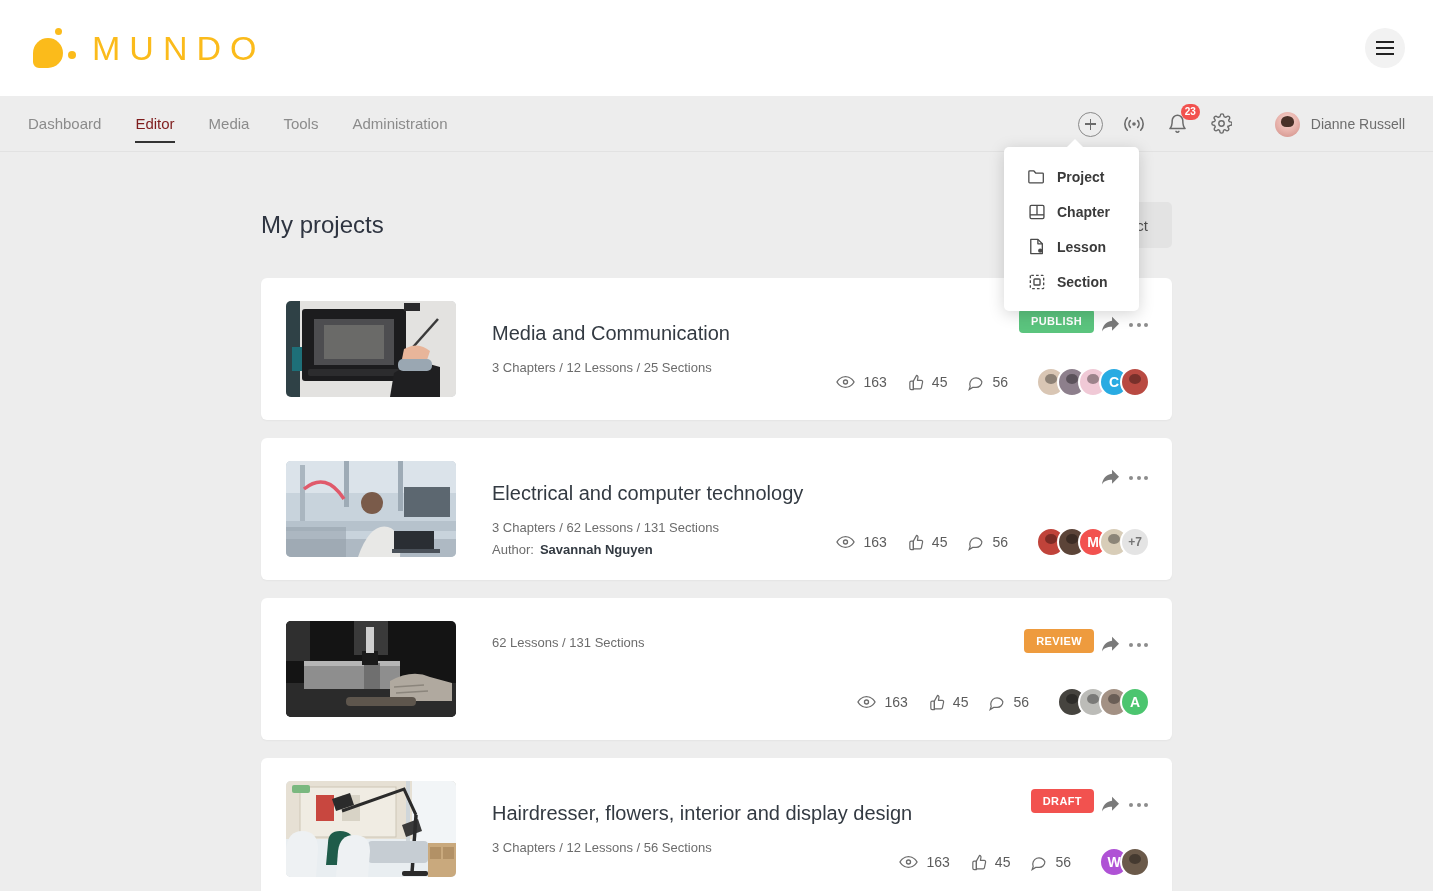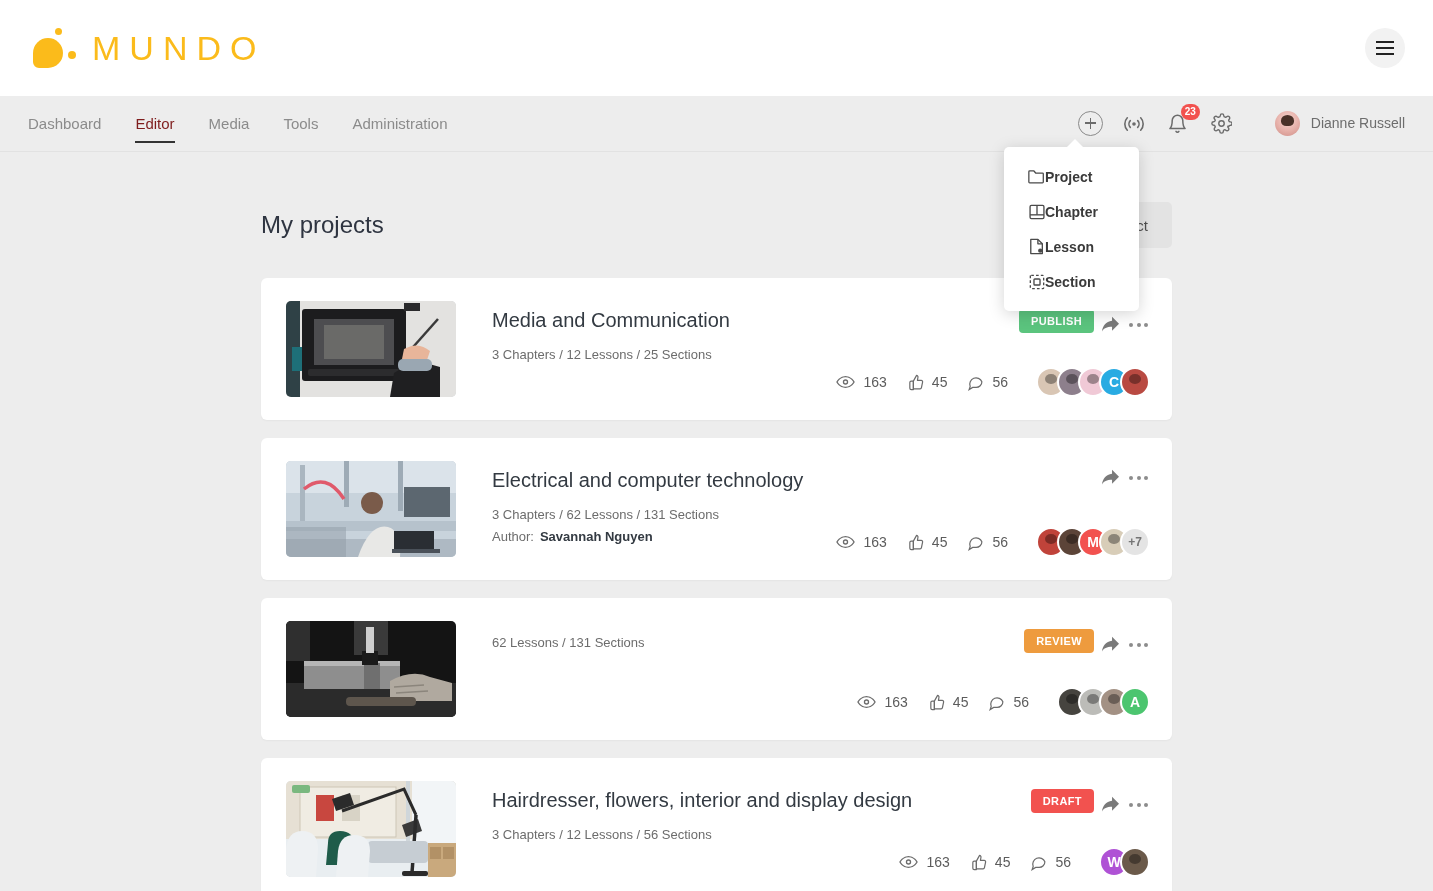--- a/index.html
+++ b/index.html
@@ -55,21 +55,21 @@
   .nav-left { display: flex; align-items: center; gap: 34px; height: 100%; }
   .nav-item {
     font-size: 15px; color: #8b8b8b; cursor: pointer;
     height: 100%; display: flex; align-items: center; position: relative;
   }
   .nav-item.active { color: #7f1d1d; font-weight: normal; }
   .nav-item.active::after {
     content: ""; position: absolute; bottom: 8px; left: 0; right: 0;
     height: 2px; background: #333;
   }
-  .nav-right { display: flex; align-items: flex-start; gap: 18px; }
+  .nav-right { display: flex; align-items: flex-end; gap: 18px; }
   .icon-btn {
     width: 26px; height: 26px; display: flex; align-items: center;
     justify-content: center; cursor: pointer; position: relative;
     color: #6b6b6b;
   }
   .plus-circle {
     width: 25px; height: 25px; border-radius: 50%;
     border: 1.5px solid #8a8a8a; display: flex; align-items: center;
     justify-content: center; cursor: pointer; position: relative;
   }
@@ -103,21 +103,21 @@
     background: #fff; border-radius: 5px;
     box-shadow: 0 3px 16px rgba(0,0,0,0.17);
     padding: 12px 0 12px 0; z-index: 50;
   }
   .dropdown::before {
     content: ""; position: absolute; top: -8px; left: 62px;
     border-left: 9px solid transparent; border-right: 9px solid transparent;
     border-bottom: 9px solid #fff;
   }
   .dd-item {
-    display: flex; align-items: center; 
+    display: flex; align-items: center; gap: 12px;
     padding: 9px 0 9px 24px; cursor: pointer;
     font-size: 14px; color: #3a3a3a; font-weight: bold;
   }
   .dd-icon { width: 17px; height: 17px; display:flex; align-items:center; justify-content:center; color:#4a4a4a;}
 
   
   .main {
     position: absolute; top: 152px; left: 0; right: 0; bottom: 0;
     background: #ededed; overflow: hidden;
   }
@@ -152,21 +152,21 @@
     padding: 0 22px 0 25px; position: relative;
     box-shadow: 0 1px 2px rgba(0,0,0,0.04);
   }
   .thumb {
     width: 170px; height: 96px; border-radius: 5px; flex: 0 0 auto;
     overflow: hidden; position: relative; background: #cfd4d8;
   }
   .card-body { flex: 1; padding-left: 36px; position: relative; height: 96px; }
   .card-title {
     font-size: 20px; color: #333a42; font-weight: 400;
-    margin-top: 6px; line-height: 26px;
+    margin-top: 19px; line-height: 26px;
   }
   .card-sub { font-size: 13px; color: #6c6c6c; margin-top: 14px; }
   .card-author { font-size: 13px; color: #6c6c6c; margin-top: 7px; }
   .card-author b { color: #333a42; font-weight: bold; margin-left: 6px;}
   .card-top-right {
     position: absolute; right: 0; top: 8px;
     display: flex; align-items: flex-end; gap: 7px;
   }
   .status-badge {
     font-size: 11px; color: #fff; font-weight: bold; letter-spacing: .4px;

